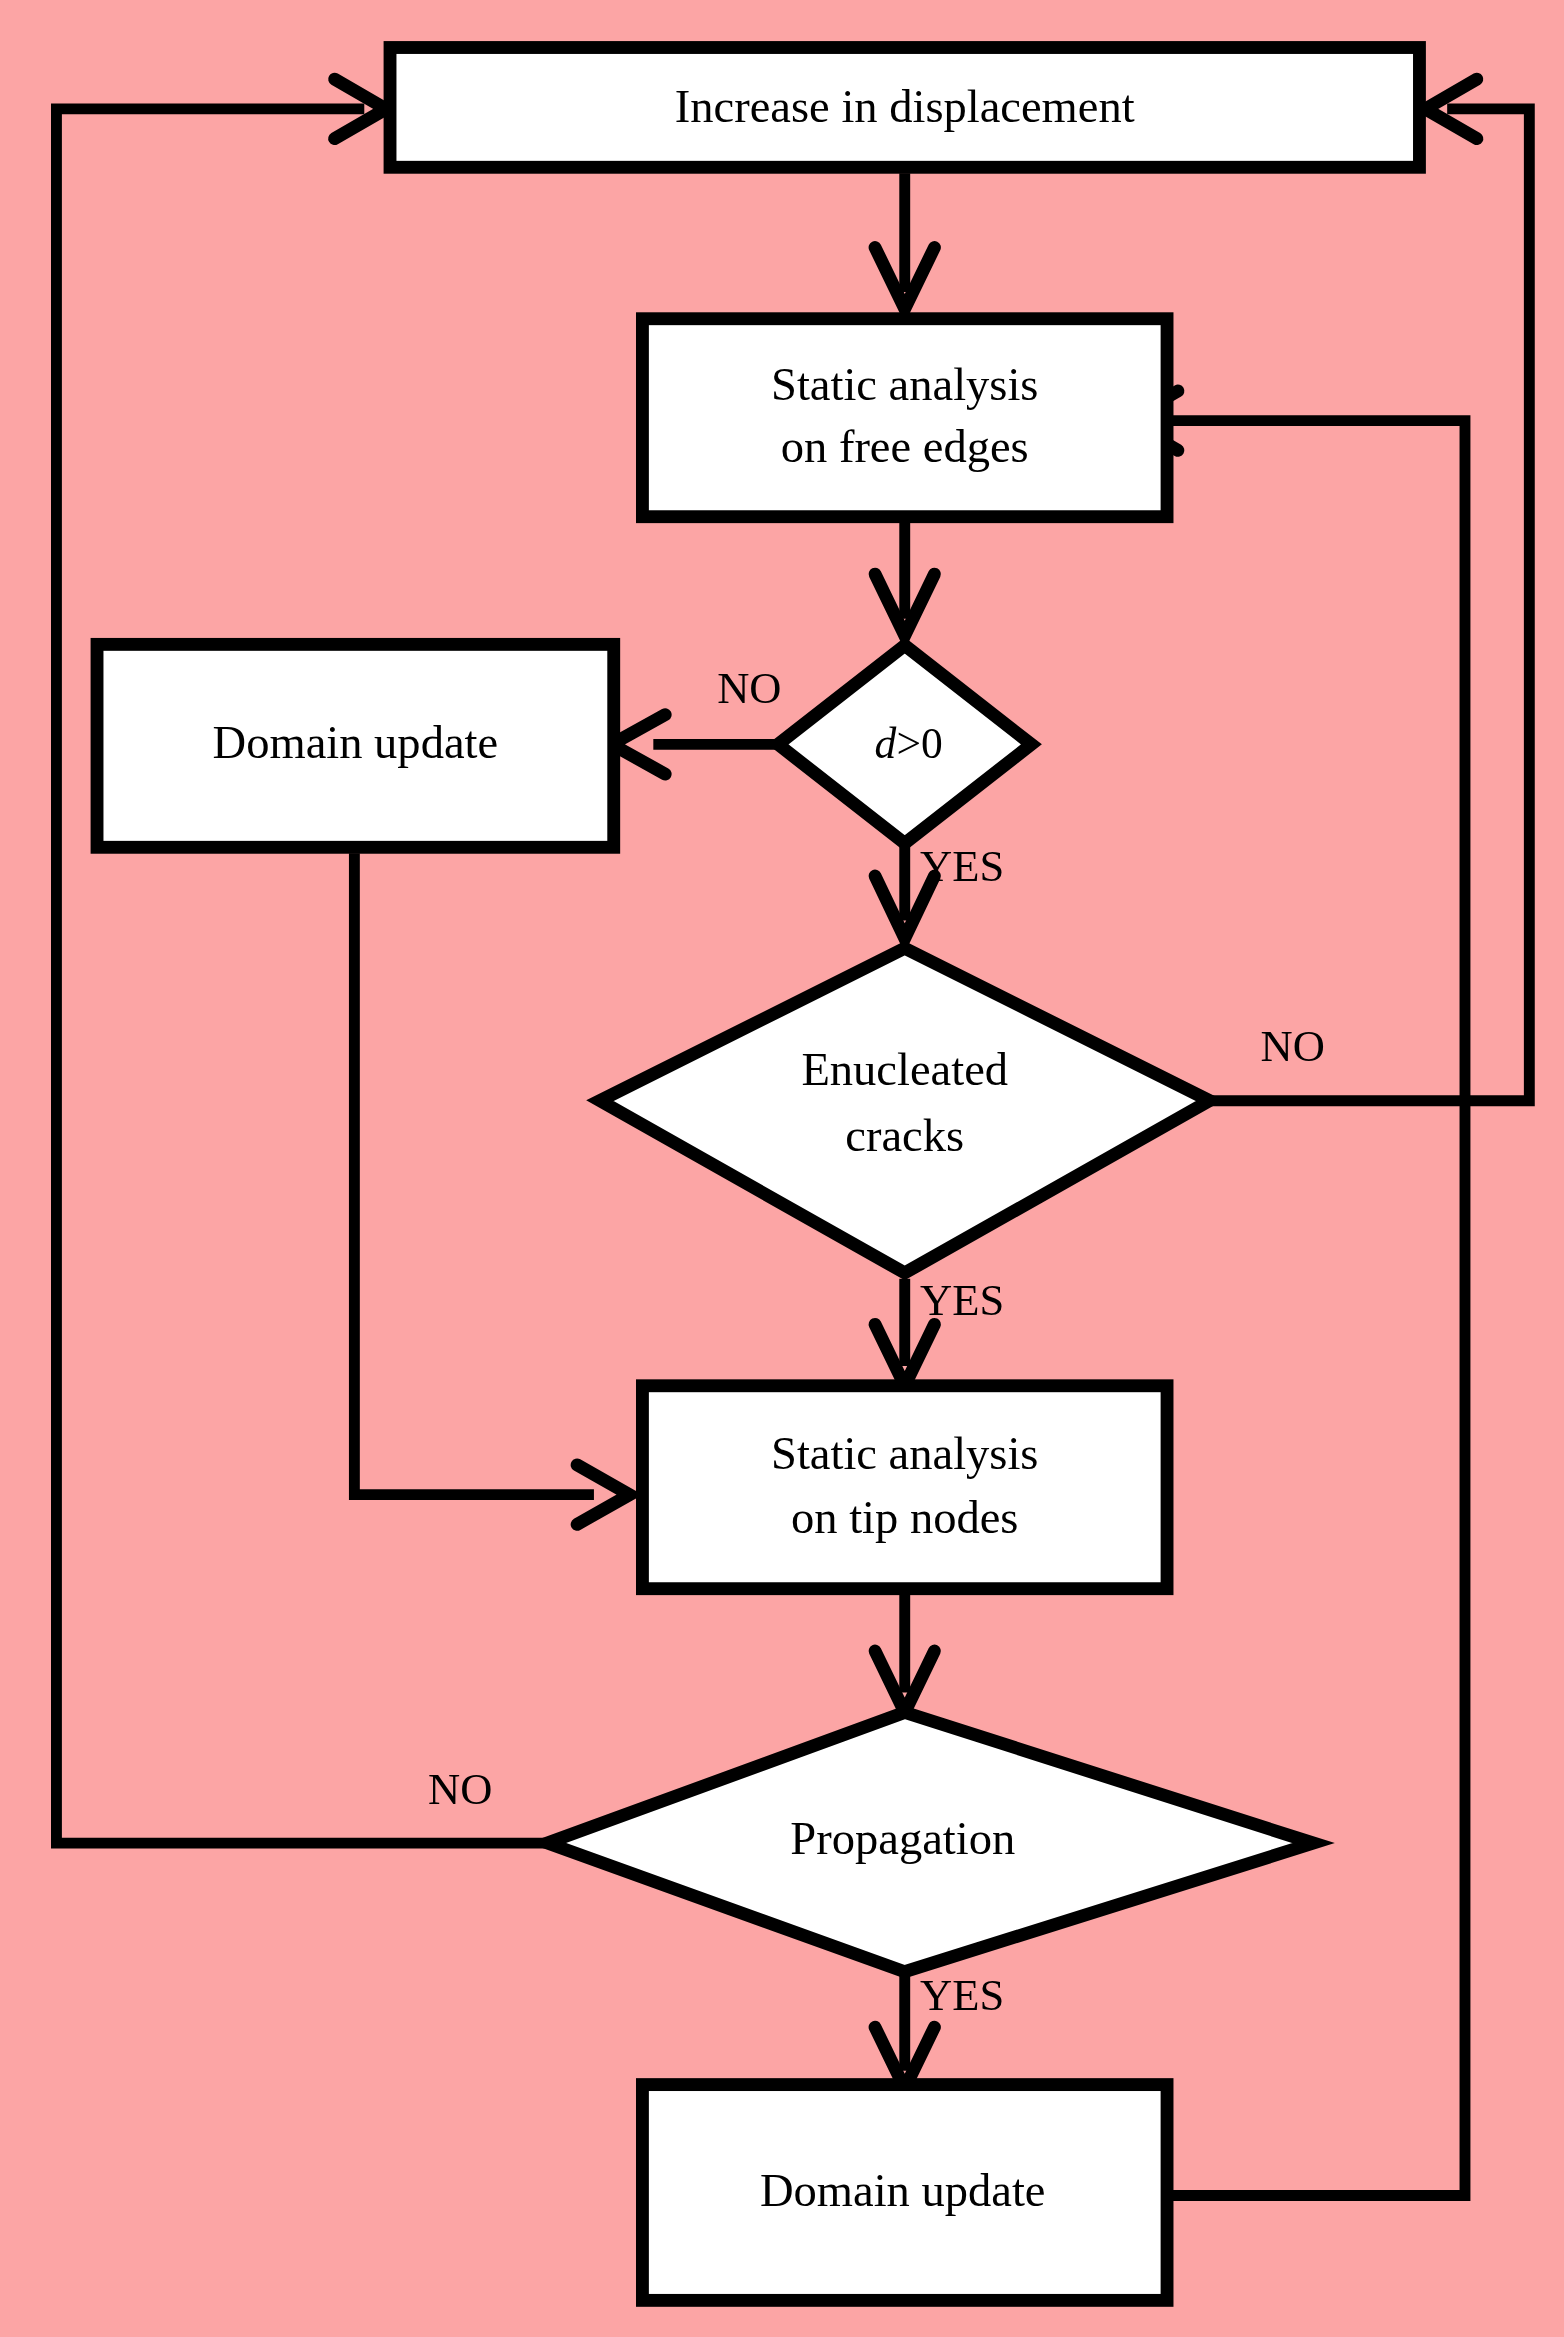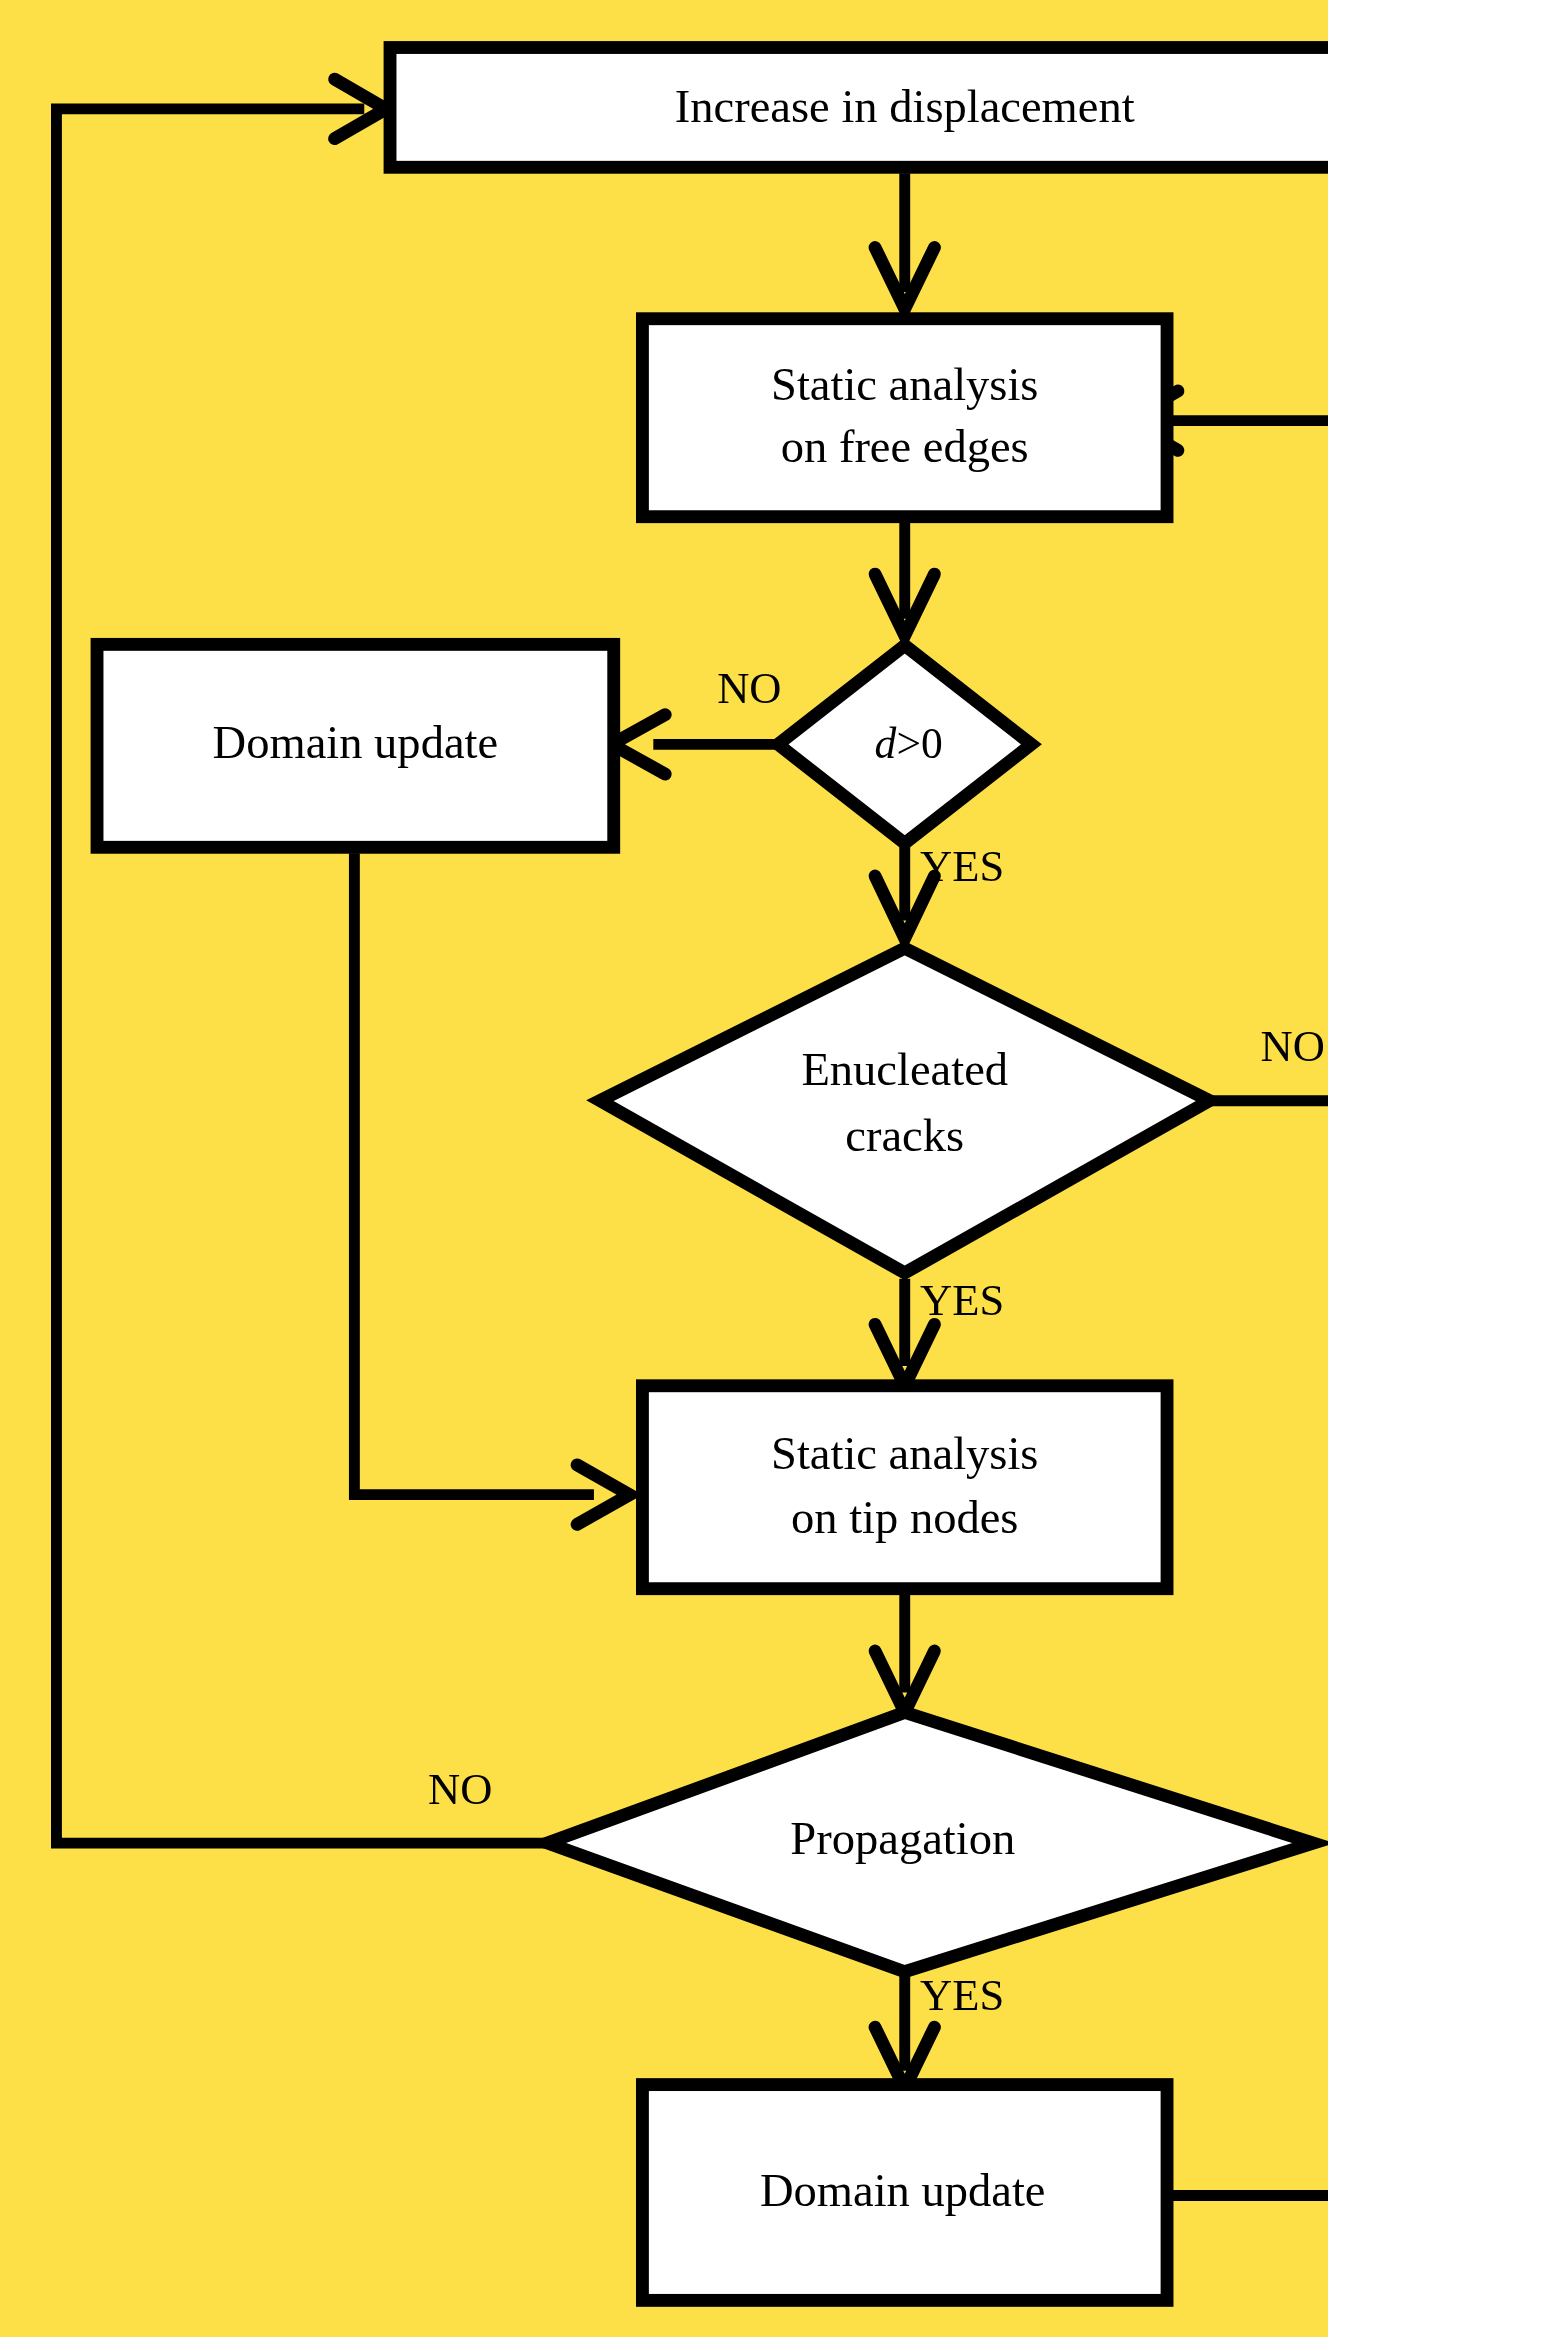--- a/index.html
+++ b/index.html
@@ -5,23 +5,23 @@
   html, body {
     margin: 0;
     padding: 0;
     background: #ffffff;
   }
   body {
     font-family: "Liberation Serif", "DejaVu Serif", serif;
   }
   #flowchart-root {
     position: relative;
-    width: 1328px;
+    width: 1564px;
     height: 2337px;
-    background: #fde047;
+    background: #fca5a5;
     overflow: hidden;
   }
   svg#flow-svg {
     display: block;
     width: 1564px;
     height: 2337px;
   }
   .node-box {
     fill: #ffffff;
     stroke: #000000;

